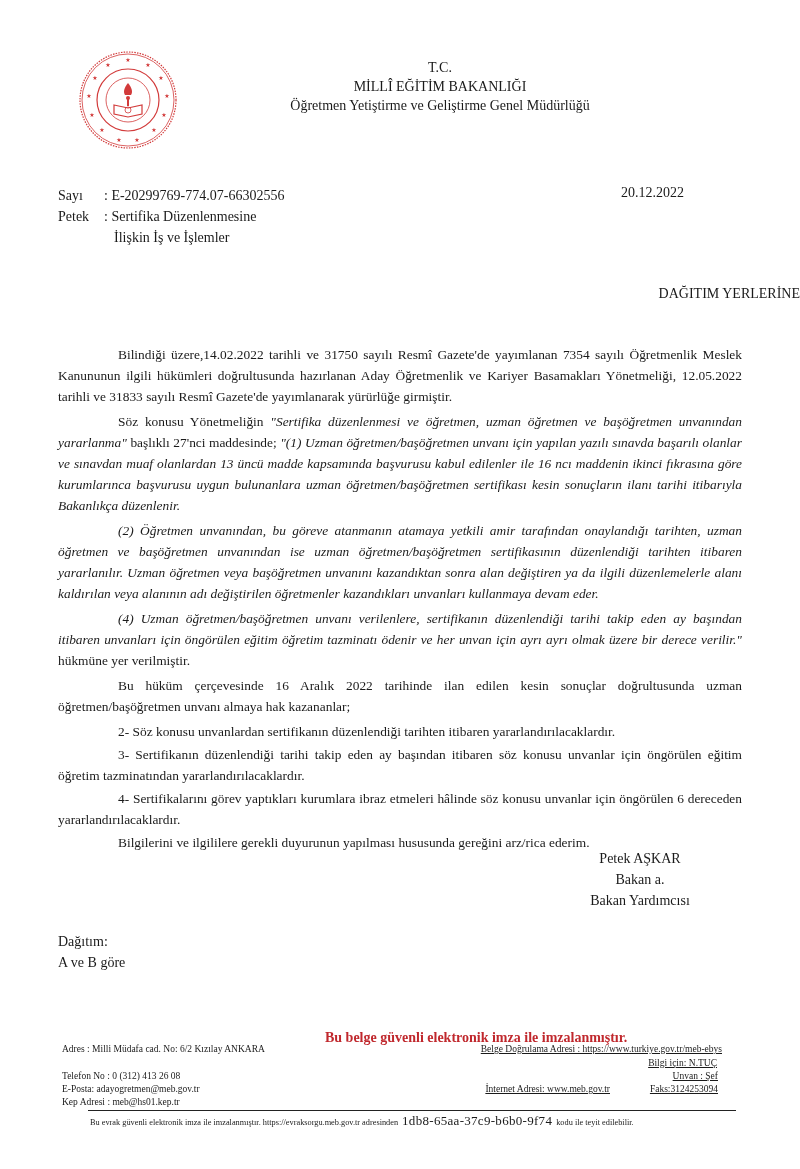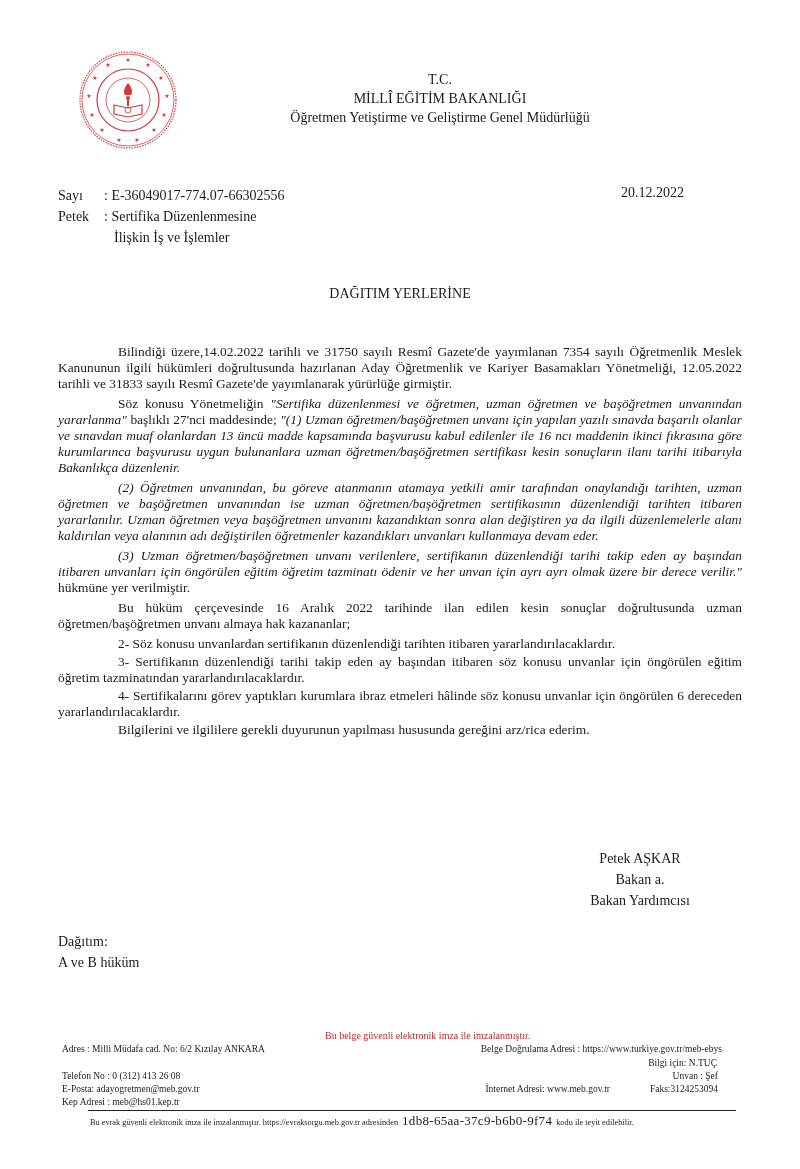--- a/index.html
+++ b/index.html
@@ -3,36 +3,36 @@
 <meta charset="utf-8">
 <style>
   html, body { margin: 0; padding: 0; background: #ffffff; }
   body {
     width: 800px; height: 1169px; position: relative; overflow: hidden;
     font-family: "Liberation Serif", "DejaVu Serif", serif;
     color: #1a1a1a;
   }
   .abs { position: absolute; }
   .logo { left: 78px; top: 50px; width: 100px; height: 100px; }
-  .header { left: 230px; top: 58px; width: 420px; text-align: center; font-size: 14px; line-height: 19px; margin-top: 12px; }
+  .header { left: 230px; top: 58px; width: 420px; text-align: center; font-size: 14px; line-height: 19px; }
   .meta { font-size: 14px; line-height: 21px; }
   .meta-label { position: absolute; left: 58px; }
   .meta-value { position: absolute; left: 104px; }
   .date { position: absolute; left: 621px; top: 185px; font-size: 14px; }
-  .dist-title { left: 0; width: 800px; top: 286px; text-align: center; font-size: 14px; }
-  .body-text { left: 58px; top: 344px; width: 684px; font-size: 13.4px; line-height: 16px; text-align: justify; }
+  .dist-title { left: 0; width: 800px; top: 286px; text-align: right; font-size: 14px; }
+  .body-text { left: 58px; top: 344px; width: 684px; font-size: 13.4px; line-height: 21px; text-align: justify; }
   .body-text p { margin: 0 0 4px 0; text-indent: 60px; }
   .body-text p.tight { margin-bottom: 2px; }
   .body-text i { font-style: italic; }
   .sig { left: 560px; top: 848px; width: 160px; font-size: 14px; line-height: 21px; text-align: center; }
   .dist { left: 58px; top: 931px; font-size: 14px; line-height: 21px; }
-  .red-note { left: 325px; top: 1030px; font-size: 10px; color: #c0282d; }
+  .red-note { left: 325px; top: 1030px; font-size: 14px; color: #c0282d; font-weight: bold; }
   .footer { font-size: 9.5px; line-height: 13px; }
   .fl { position: absolute; left: 62px; }
-  .fr { position: absolute; text-align: right; }
+  .fr { position: absolute; text-align: right; text-decoration: underline; }
   .sep { left: 88px; top: 1110px; width: 648px; height: 1px; background: #222; }
   .verify { left: 90px; top: 1113px; font-size: 8.3px; white-space: nowrap; }
   .verify .code { font-family: Liberation Serif, serif; font-size: 13px; letter-spacing: 0.3px; margin: 0 4px; }
 </style>
 </head>
 <body>
 
 <div class="abs logo">
   <svg width="100" height="100" viewBox="0 0 100 100">
     <g fill="none" stroke="#d23a3a">
@@ -65,50 +65,50 @@
 </div>
 
 <div class="abs header">
   <div>T.C.</div>
   <div>MİLLÎ EĞİTİM BAKANLIĞI</div>
   <div>Öğretmen Yetiştirme ve Geliştirme Genel Müdürlüğü</div>
 </div>
 
 <div class="meta">
   <span class="meta-label" style="top:185px">Sayı</span>
-  <span class="meta-value" style="top:185px">: E-36049017-774.07-66302556</span>
+  <span class="meta-value" style="top:185px">: E-20299769-774.07-66302556</span>
   <span class="meta-label" style="top:206px">Petek</span>
   <span class="meta-value" style="top:206px">: Sertifika Düzenlenmesine</span>
   <span class="meta-value" style="top:227px; left:114px">İlişkin İş ve İşlemler</span>
 </div>
 <div class="date">20.12.2022</div>
 
 <div class="abs dist-title">DAĞITIM YERLERİNE</div>
 
 <div class="abs body-text">
   <p>Bilindiği üzere,14.02.2022 tarihli ve 31750 sayılı Resmî Gazete'de yayımlanan 7354 sayılı Öğretmenlik Meslek Kanununun ilgili hükümleri doğrultusunda hazırlanan Aday Öğretmenlik ve Kariyer Basamakları Yönetmeliği, 12.05.2022 tarihli ve 31833 sayılı Resmî Gazete'de yayımlanarak yürürlüğe girmiştir.</p>
   <p><span>Söz konusu Yönetmeliğin </span><i>"Sertifika düzenlenmesi ve öğretmen, uzman öğretmen ve başöğretmen unvanından yararlanma"</i><span> başlıklı 27'nci maddesinde; </span><i>"(1) Uzman öğretmen/başöğretmen unvanı için yapılan yazılı sınavda başarılı olanlar ve sınavdan muaf olanlardan 13 üncü madde kapsamında başvurusu kabul edilenler ile 16 ncı maddenin ikinci fıkrasına göre kurumlarınca başvurusu uygun bulunanlara uzman öğretmen/başöğretmen sertifikası kesin sonuçların ilanı tarihi itibarıyla Bakanlıkça düzenlenir.</i></p>
   <p><i>(2) Öğretmen unvanından, bu göreve atanmanın atamaya yetkili amir tarafından onaylandığı tarihten, uzman öğretmen ve başöğretmen unvanından ise uzman öğretmen/başöğretmen sertifikasının düzenlendiği tarihten itibaren yararlanılır. Uzman öğretmen veya başöğretmen unvanını kazandıktan sonra alan değiştiren ya da ilgili düzenlemelerle alanı kaldırılan veya alanının adı değiştirilen öğretmenler kazandıkları unvanları kullanmaya devam eder.</i></p>
-  <p><i>(3) Uzman öğretmen/başöğretmen unvanı verilenlere, sertifikanın düzenlendiği tarihi takip eden ay başından itibaren unvanları için öngörülen eğitim öğretim tazminatı ödenir ve her unvan için ayrı ayrı olmak üzere bir derece verilir."</i><span> hükmüne yer verilmiştir.</span></p>
+  <p><i>(4) Uzman öğretmen/başöğretmen unvanı verilenlere, sertifikanın düzenlendiği tarihi takip eden ay başından itibaren unvanları için öngörülen eğitim öğretim tazminatı ödenir ve her unvan için ayrı ayrı olmak üzere bir derece verilir."</i><span> hükmüne yer verilmiştir.</span></p>
   <p>Bu hüküm çerçevesinde 16 Aralık 2022 tarihinde ilan edilen kesin sonuçlar doğrultusunda uzman öğretmen/başöğretmen unvanı almaya hak kazananlar;</p>
   <p class="tight">2- Söz konusu unvanlardan sertifikanın düzenlendiği tarihten itibaren yararlandırılacaklardır.</p>
   <p class="tight">3- Sertifikanın düzenlendiği tarihi takip eden ay başından itibaren söz konusu unvanlar için öngörülen eğitim öğretim tazminatından yararlandırılacaklardır.</p>
   <p class="tight">4- Sertifikalarını görev yaptıkları kurumlara ibraz etmeleri hâlinde söz konusu unvanlar için öngörülen 6 dereceden yararlandırılacaklardır.</p>
   <p>Bilgilerini ve ilgililere gerekli duyurunun yapılması hususunda gereğini arz/rica ederim.</p>
 </div>
 
 <div class="abs sig">
   <div>Petek AŞKAR</div>
   <div>Bakan a.</div>
   <div>Bakan Yardımcısı</div>
 </div>
 
 <div class="abs dist">
   <div>Dağıtım:</div>
-  <div>A ve B hüküm</div>
+  <div>A ve B göre</div>
 </div>
 
 <div class="abs red-note">Bu belge güvenli  elektronik imza ile imzalanmıştır.</div>
 <div class="footer">
   <span class="fl" style="top:1043px">Adres : Milli Müdafa cad. No: 6/2  Kızılay ANKARA</span>
   <span class="fr" style="top:1043px; right:78px">Belge Doğrulama Adresi : https://www.turkiye.gov.tr/meb-ebys</span>
   <span class="fr" style="top:1057px; right:83px">Bilgi için:  N.TUÇ</span>
   <span class="fr" style="top:1070px; right:82px">Unvan : Şef</span>
   <span class="fl" style="top:1070px">Telefon No : 0 (312) 413 26 08</span>
   <span class="fl" style="top:1083px">E-Posta: adayogretmen@meb.gov.tr</span>

